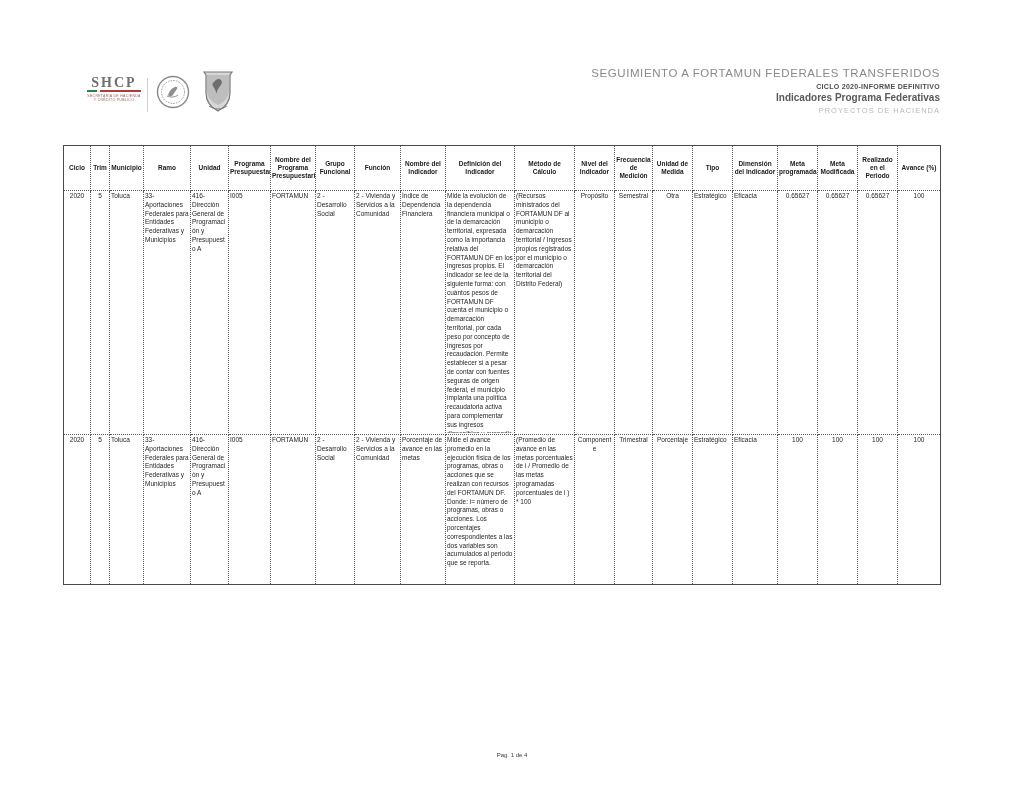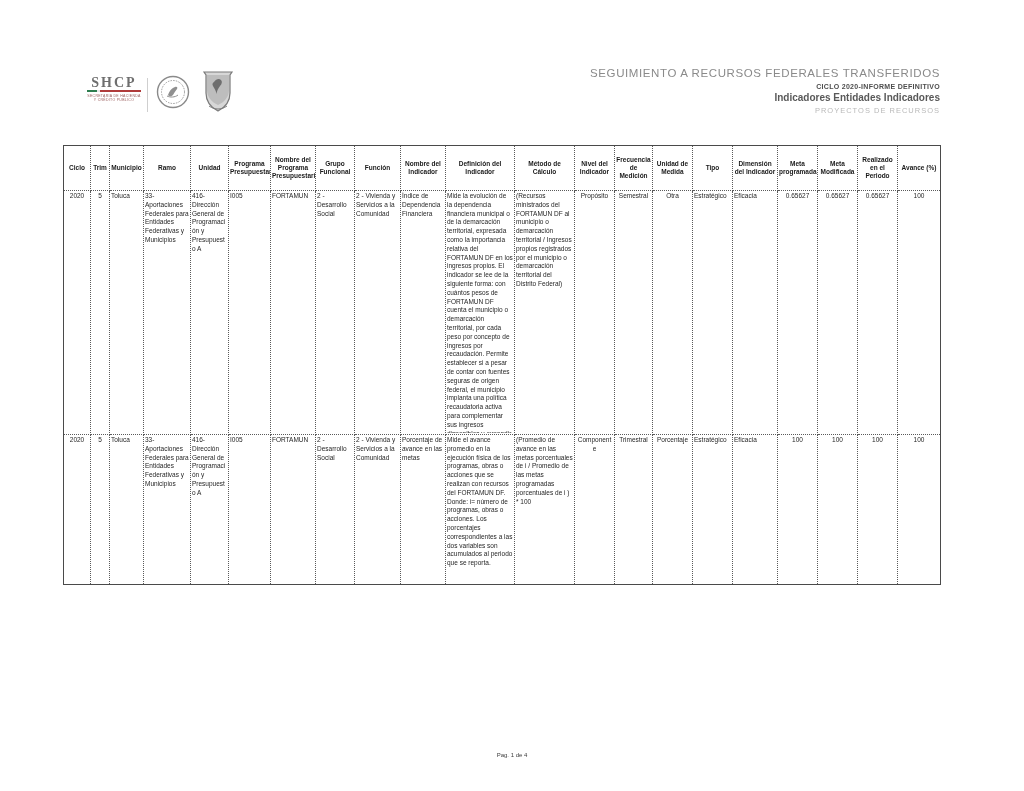--- a/index.html
+++ b/index.html
@@ -68,24 +68,24 @@
     <svg width="36" height="50" viewBox="0 0 36 50">
       <path d="M4 6 h28 l-2 3 v18 c0 9-6 15-12 18 c-6-3-12-9-12-18 v-18 z" fill="#d7d7d7" stroke="#7a7a7a" stroke-width="1.2"></path>
       <path d="M7 9 h22 v15 c0 7-4.5 12-11 15 c-6.5-3-11-8-11-15 z" fill="#bdbdbd"></path>
       <path d="M14 16c2-3 5-4 7-2c1.5 1.5 1 4-1 6c-2 2.5-3 5-3.5 8c-.5-3-2-5.5-3.5-8c-1-1.8-.5-3 1-4z" fill="#6e6e6e"></path>
       <path d="M9 40 c6 4 12 4 18 0" fill="none" stroke="#7a7a7a" stroke-width="1"></path>
     </svg>
   </div>
 </div>
 
 <div class="titles">
-  <div class="t-main">SEGUIMIENTO A RECURSOS FEDERALES TRANSFERIDOS</div>
+  <div class="t-main">SEGUIMIENTO A FORTAMUN FEDERALES TRANSFERIDOS</div>
   <div class="t-cycle">CICLO 2020-INFORME DEFINITIVO</div>
-  <div class="t-sub">Indicadores Entidades Indicadores</div>
-  <div class="t-proj">PROYECTOS DE RECURSOS</div>
+  <div class="t-sub">Indicadores Programa Federativas</div>
+  <div class="t-proj">PROYECTOS DE HACIENDA</div>
 </div>
 
 <div class="tblwrap">
   <table>
     <colgroup id="cols">
         <col style="width: 27px;">
         <col style="width: 19px;">
         <col style="width: 34px;">
         <col style="width: 47px;">
         <col style="width: 38px;">

